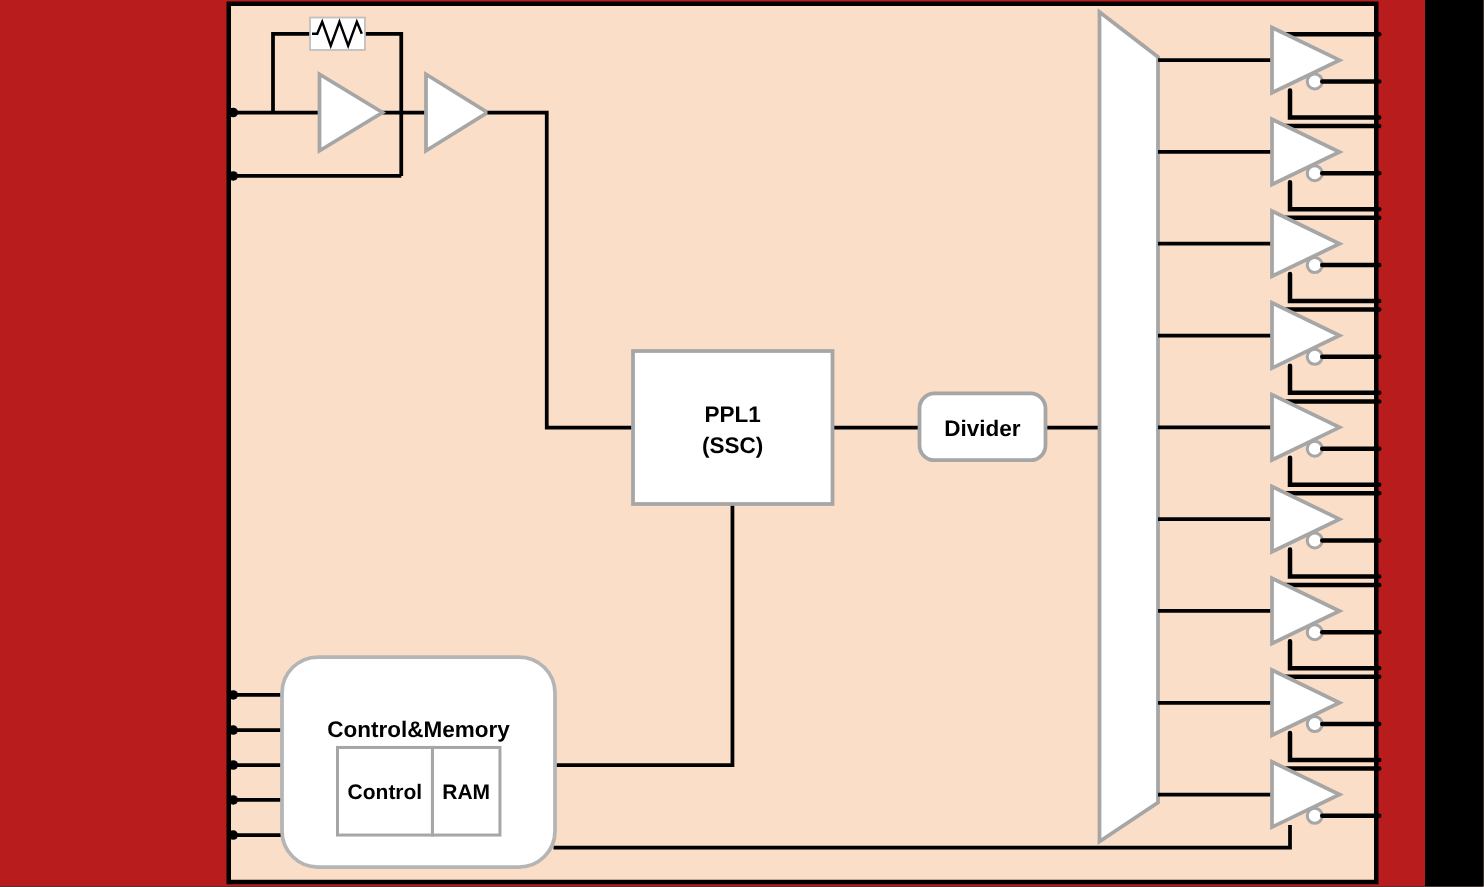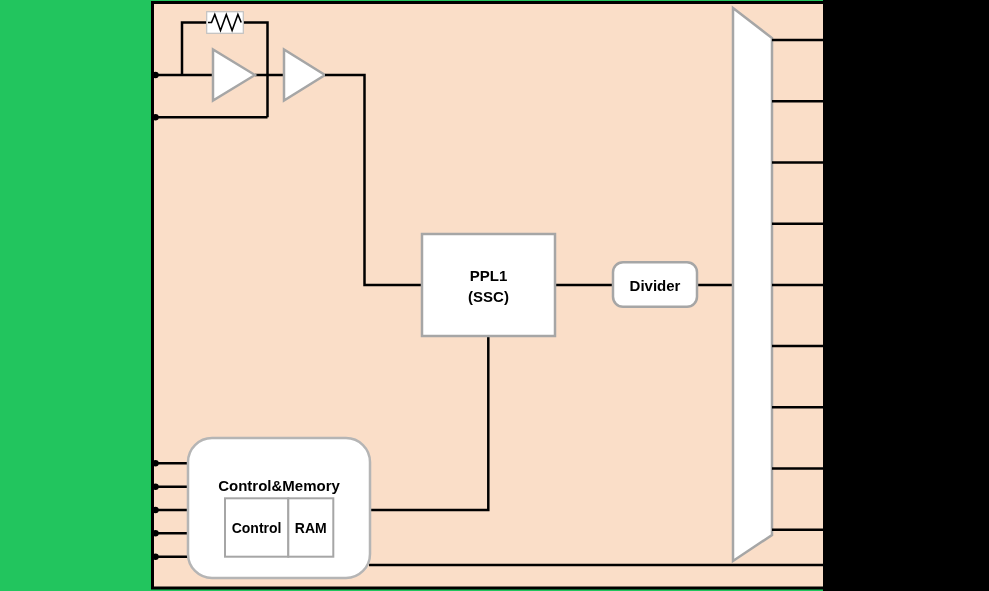--- a/index.html
+++ b/index.html
@@ -1,19 +1,19 @@
 <!DOCTYPE html>
 <html><head>
 <meta charset="utf-8">
 <style>
   html, body { margin: 0; padding: 0; background: #000; }
   #canvas {
     position: relative;
-    width: 823px; height: 591px;
-    background: #22c55e;
+    width: 950px; height: 591px;
+    background: #b91c1c;
     font-family: "Liberation Sans", sans-serif;
     overflow: hidden;
   }
   svg { display: block; }
   .wire       { stroke: #000; stroke-width: 2.5; fill: none; }
   .pad-wire   { stroke: #000; stroke-width: 3;   fill: none; stroke-linecap: round; }
   .shape      { fill: #fff; stroke: #a6a6a6; stroke-width: 2.5; }
   .shape-thin { fill: #fff; stroke: #a6a6a6; stroke-width: 2; }
   .soft       { fill: #fff; stroke: #b5b5b5; stroke-width: 2.5; }
   .chip       { fill: #fadec8; stroke: #000; stroke-width: 3; }

